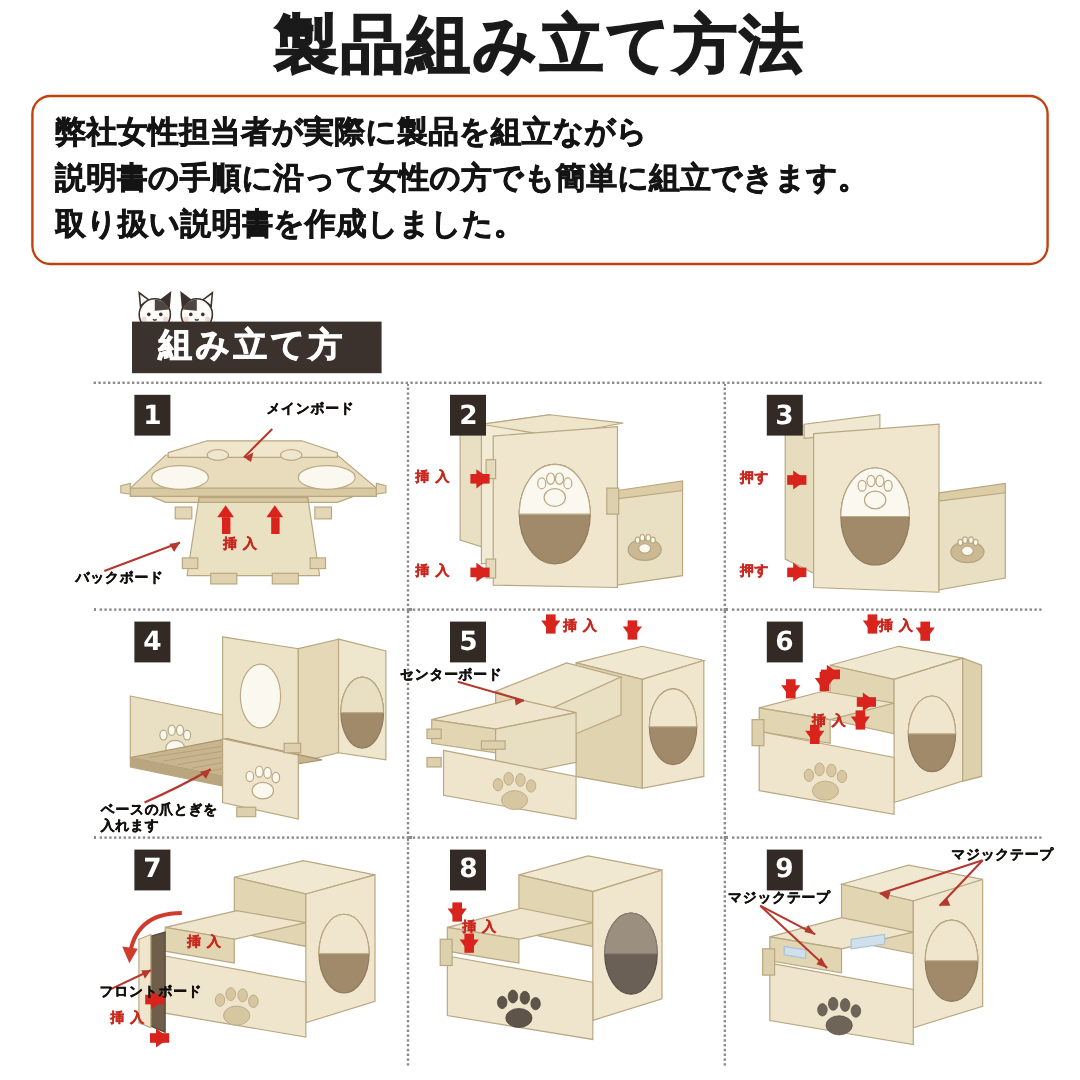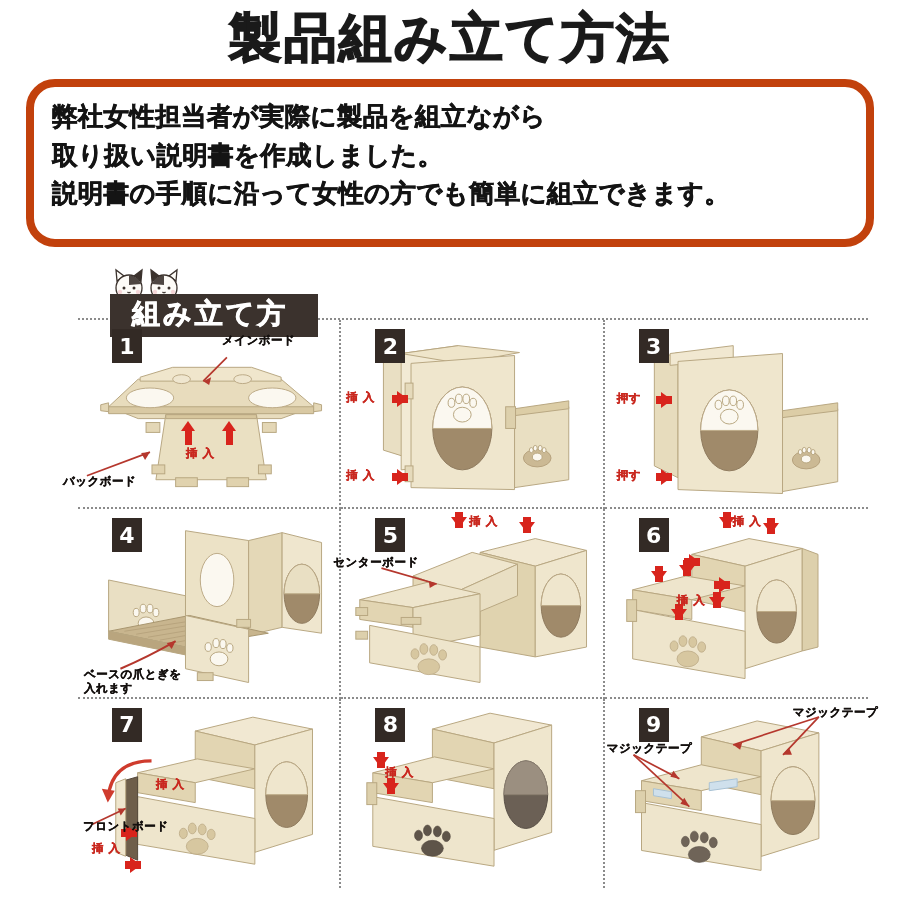--- a/index.html
+++ b/index.html
@@ -21,23 +21,23 @@
     letter-spacing: 2px;
     color: #1a1a1a;
     padding-top: 8px;
     line-height: 1.15;
     font-family: "DejaVu Sans", "Liberation Sans", sans-serif;
     -webkit-text-stroke: 1.4px #1a1a1a;
   }
 
   #intro-box {
     margin: 10px 26px 0 26px;
-    border: 8px solid #c2410c;
-    border-radius: 29px;
-    padding: 10px 14px 26px 18px;
+    border: 2px solid #c2410c;
+    border-radius: 16px;
+    padding: 10px 14px 12px 18px;
   }
   .intro-line {
     font-size: 25.5px;
     font-weight: 700;
     color: #141414;
     line-height: 1.52;
     letter-spacing: 0.3px;
     -webkit-text-stroke: 0.6px #141414;
     white-space: nowrap;
   }
@@ -174,22 +174,22 @@
 
   .leader { position: absolute; z-index: 7; overflow: visible; }
 </style>
 </head>
 <body>
 
 <div id="page-title">製品組み立て方法</div>
 
 <div id="intro-box">
   <div class="intro-line">弊社女性担当者が実際に製品を組立ながら</div>
+  <div class="intro-line">説明書の手順に沿って女性の方でも簡単に組立できます。</div>
   <div class="intro-line">取り扱い説明書を作成しました。</div>
-  <div class="intro-line">説明書の手順に沿って女性の方でも簡単に組立できます。</div>
 </div>
 
 <div id="section-header">
   <div id="cat-pair">
     <span class="cat-face">
       <svg viewBox="0 0 34 36">
         <path d="M5 13 L4 2 L12 8 Z" fill="#fdfbf7" stroke="#3b322d" stroke-width="1.3"></path>
         <path d="M29 13 L30 2 L22 8 Z" fill="#3b322d" stroke="#3b322d" stroke-width="1.3"></path>
         <ellipse cx="17" cy="20" rx="13" ry="13" fill="#fdfbf7" stroke="#3b322d" stroke-width="1.3"></ellipse>
         <path d="M17 7.5 A13 13 0 0 1 29 16 L17 17 Z" fill="#3b322d" opacity="0.9"></path>

